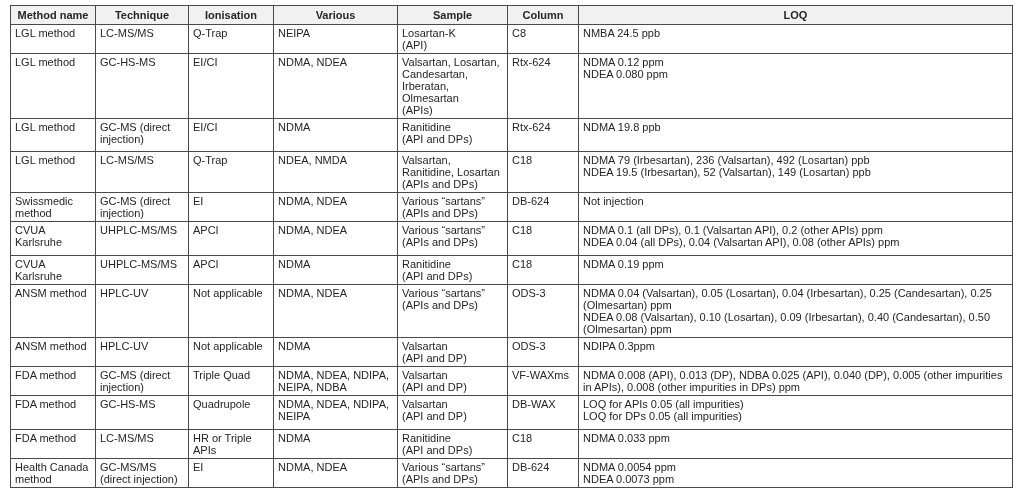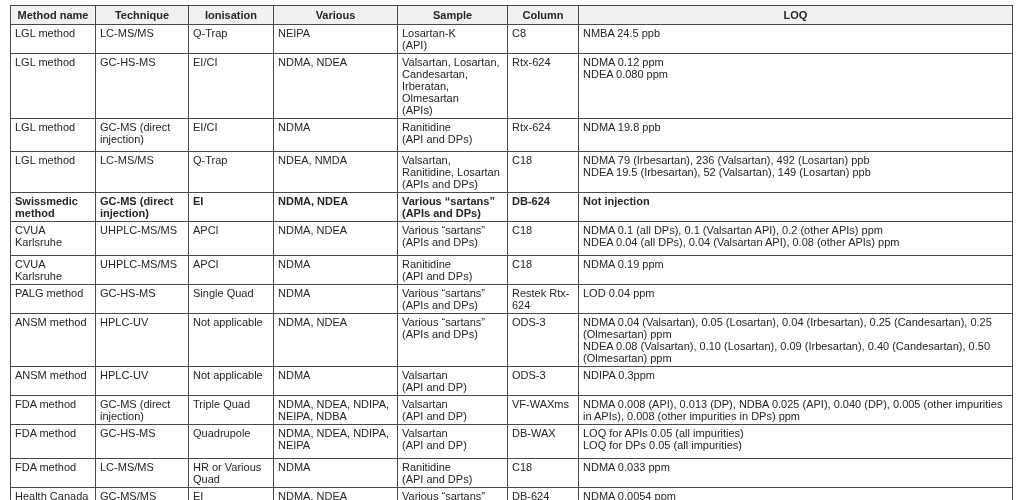--- a/index.html
+++ b/index.html
@@ -103,21 +103,21 @@
           <td>LGL method</td>
           <td>LC-MS/MS</td>
           <td>Q-Trap</td>
           <td>NDEA, NMDA</td>
           <td>Valsartan, Ranitidine, Losartan
 (APIs and DPs)</td>
           <td>C18</td>
           <td>NDMA 79 (Irbesartan), 236 (Valsartan), 492 (Losartan) ppb
 NDEA 19.5 (Irbesartan), 52 (Valsartan), 149 (Losartan) ppb</td>
         </tr>
-        <tr style="height: 25px; font-weight: bold;">
+        <tr style="height: 25px;">
           <td>Swissmedic method</td>
           <td>GC-MS (direct injection)</td>
           <td>EI</td>
           <td>NDMA, NDEA</td>
           <td>Various “sartans”
 (APIs and DPs)</td>
           <td>DB-624</td>
           <td>Not injection</td>
         </tr>
         <tr style="height: 34px;">
@@ -133,30 +133,20 @@
         </tr>
         <tr style="height: 27px;">
           <td>CVUA Karlsruhe</td>
           <td>UHPLC-MS/MS</td>
           <td>APCI</td>
           <td>NDMA</td>
           <td>Ranitidine
 (API and DPs)</td>
           <td>C18</td>
           <td>NDMA 0.19 ppm</td>
-        </tr>
-        <tr style="height: 29px;">
-          <td>PALG method</td>
-          <td>GC-HS-MS</td>
-          <td>Single Quad</td>
-          <td>NDMA</td>
-          <td>Various “sartans”
-(APIs and DPs)</td>
-          <td>Restek Rtx-624</td>
-          <td>LOD 0.04 ppm</td>
         </tr>
         <tr style="height: 47px;">
           <td>ANSM method</td>
           <td>HPLC-UV</td>
           <td>Not applicable</td>
           <td>NDMA, NDEA</td>
           <td>Various “sartans”
 (APIs and DPs)</td>
           <td>ODS-3</td>
           <td>NDMA 0.04 (Valsartan), 0.05 (Losartan), 0.04 (Irbesartan), 0.25 (Candesartan), 0.25 (Olmesartan) ppm
@@ -189,21 +179,21 @@
           <td>NDMA, NDEA, NDIPA, NEIPA</td>
           <td>Valsartan
 (API and DP)</td>
           <td>DB-WAX</td>
           <td>LOQ for APIs 0.05 (all impurities)
 LOQ for DPs 0.05 (all impurities)</td>
         </tr>
         <tr style="height: 26px;">
           <td>FDA method</td>
           <td>LC-MS/MS</td>
-          <td>HR or Various Quad</td>
+          <td>HR or Triple APIs</td>
           <td>NDMA</td>
           <td>Ranitidine
 (API and DPs)</td>
           <td>C18</td>
           <td>NDMA 0.033 ppm</td>
         </tr>
         <tr style="height: 28px;">
           <td>Health Canada method</td>
           <td>GC-MS/MS (direct injection)</td>
           <td>EI</td>

